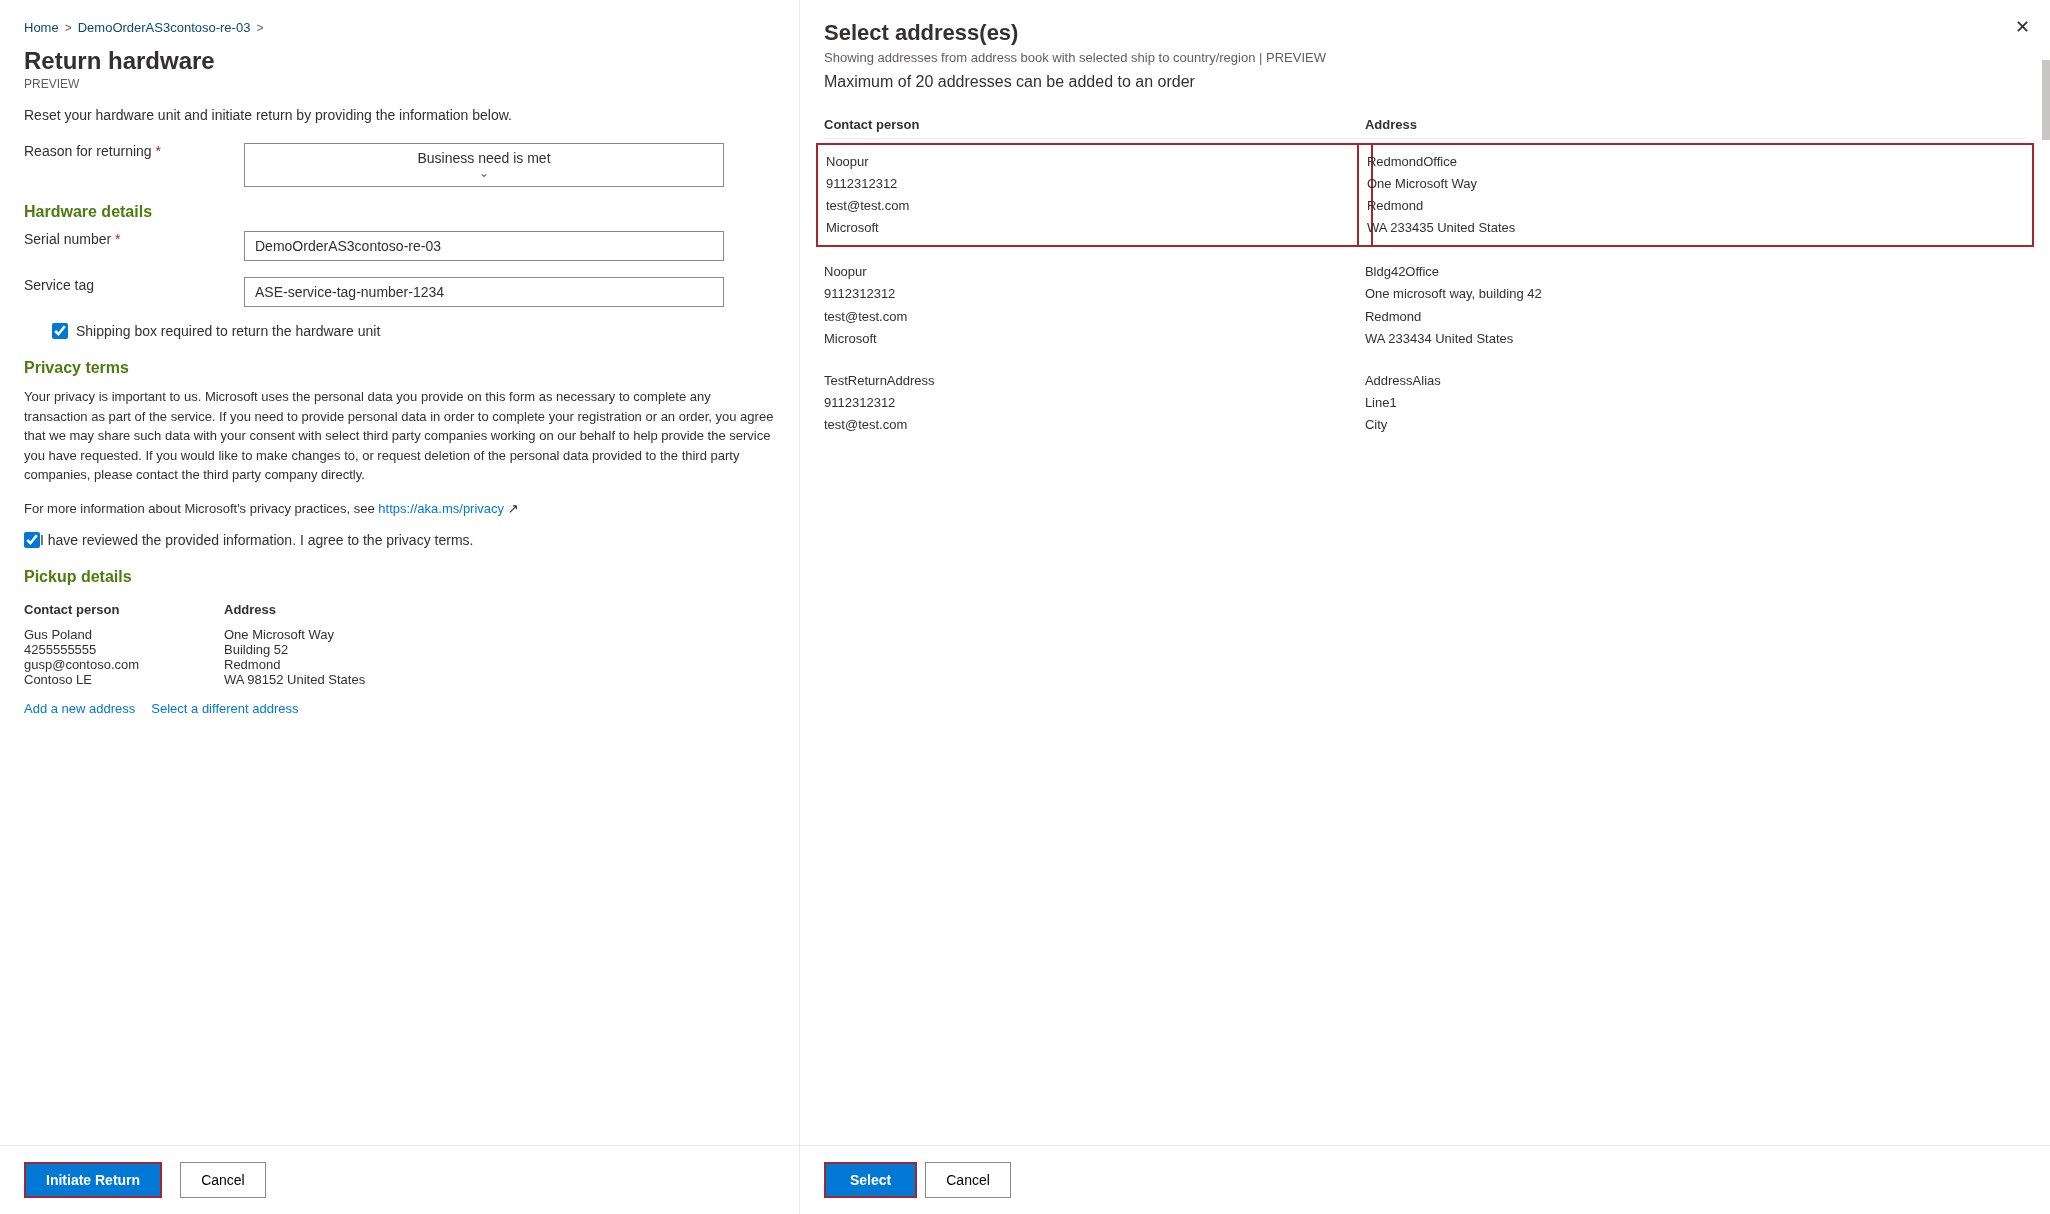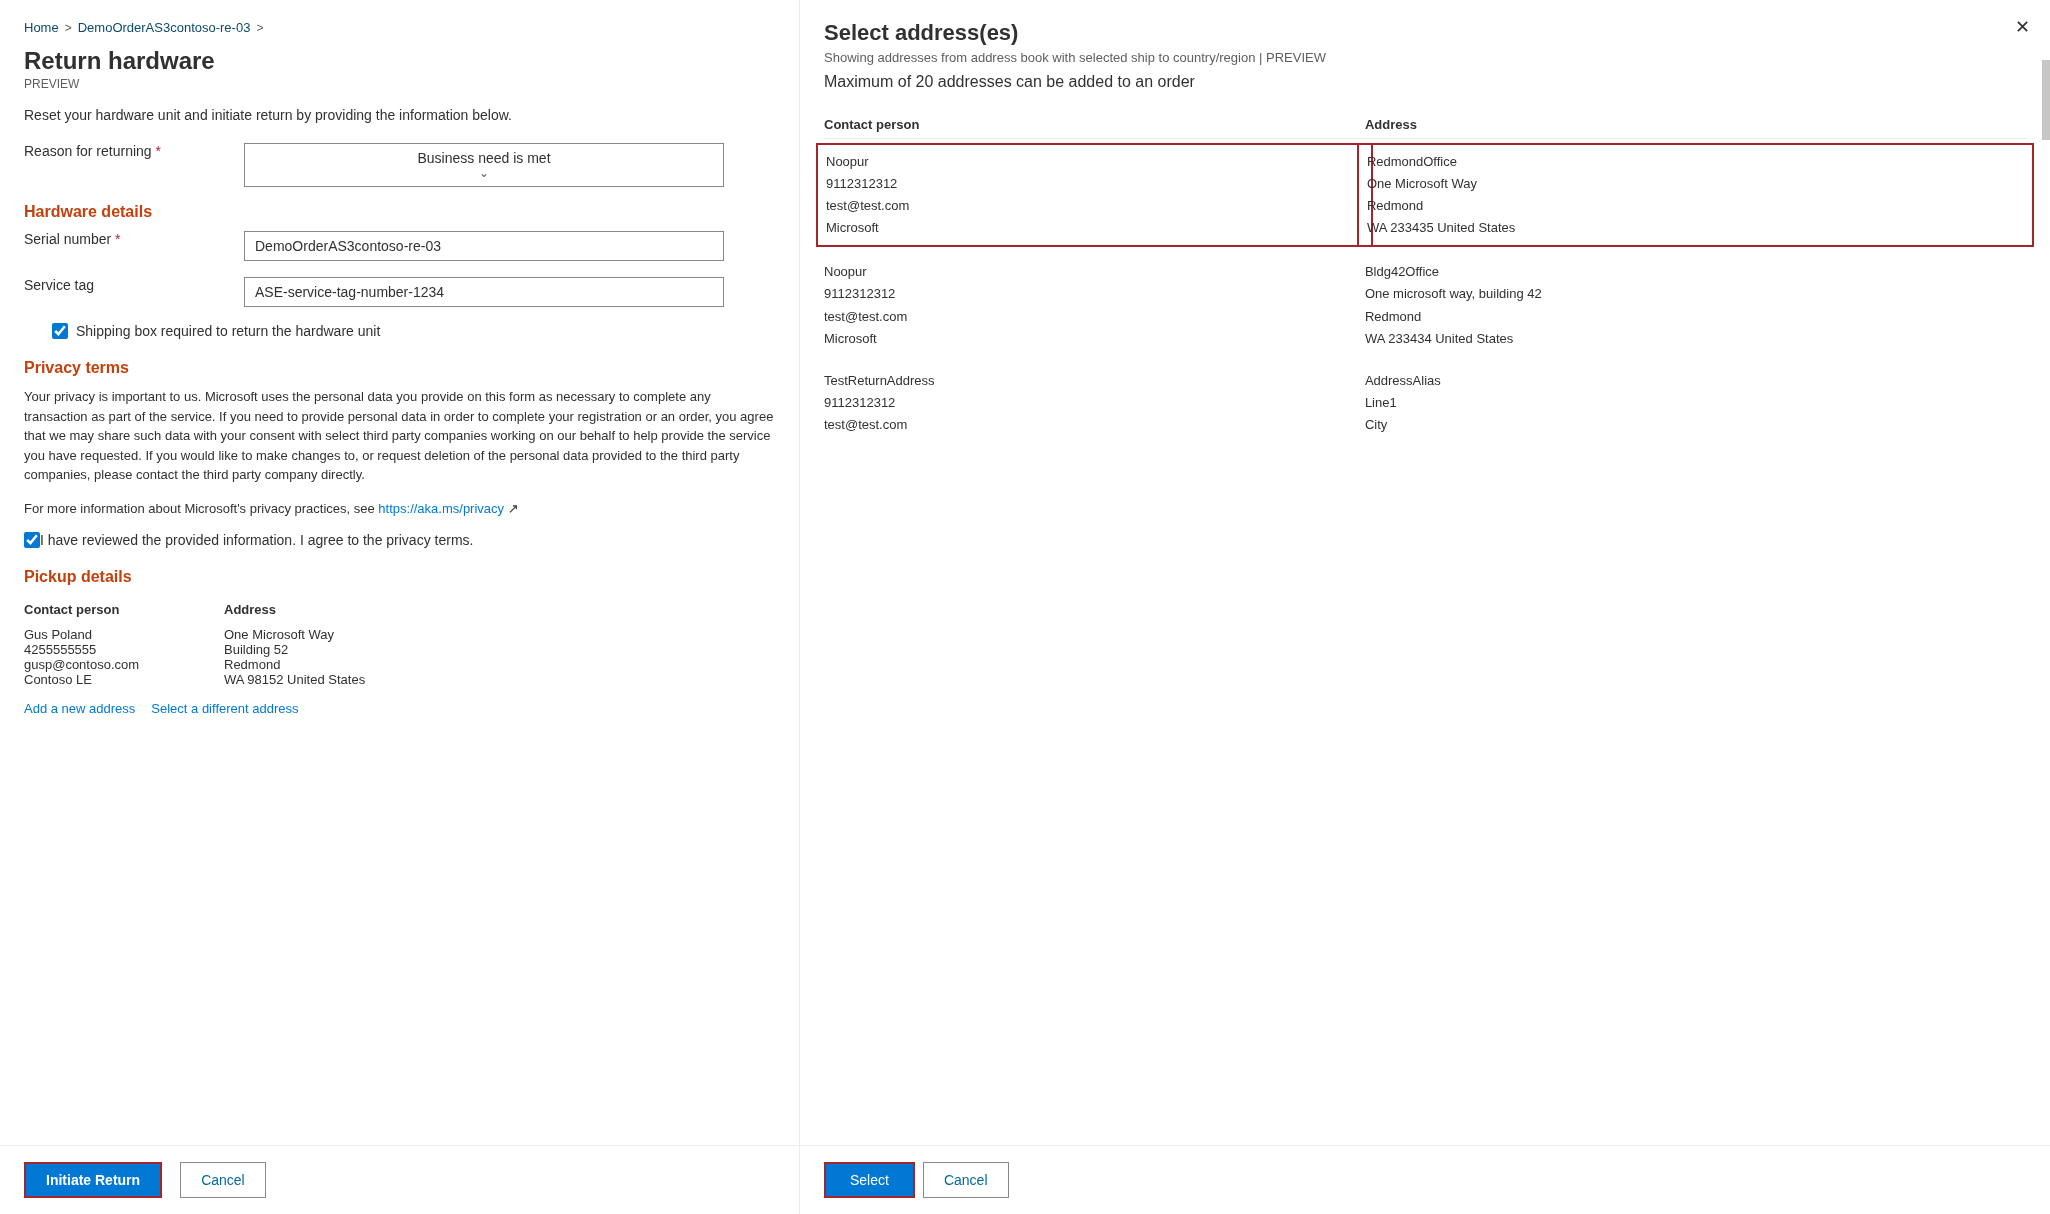--- a/index.html
+++ b/index.html
@@ -99,21 +99,21 @@
       padding: 6px 10px;
       font-size: 14px;
       color: #323130;
       background: #fff;
       outline: none;
     }
 
     .section-title {
       font-size: 16px;
       font-weight: 600;
-      color: #c2410c;
+      color: #4d7c0f;
       margin-bottom: 10px;
     }
 
     .checkbox-row {
       display: flex;
       align-items: flex-end;
       gap: 8px;
       margin-bottom: 20px;
       padding-left: 28px;
     }
@@ -193,21 +193,21 @@
       background: #0078d4;
       color: #fff;
       border: 2px solid #a4262c;
       padding: 8px 20px;
       font-size: 14px;
       cursor: pointer;
       font-weight: 600;
     }
     .btn-secondary {
       background: #fff;
-      color: #0369a1;
+      color: #000000;
       border: 1px solid #8a8886;
       padding: 8px 20px;
       font-size: 14px;
       cursor: pointer;
     }
 
     
     .right-panel {
       flex: 1;
       display: flex;
@@ -294,21 +294,21 @@
       background: #fff;
     }
 
     .btn-select {
       background: #0078d4;
       color: #fff;
       border: 2px solid #a4262c;
       padding: 8px 24px;
       font-size: 14px;
       cursor: pointer;
-      font-weight: 400;
+      font-weight: 700;
     }
     .scrollbar-thumb {
       width: 8px;
       height: 80px;
       background: #c8c6c4;
       position: absolute;
       right: 0;
       top: 60px;
     }
 

